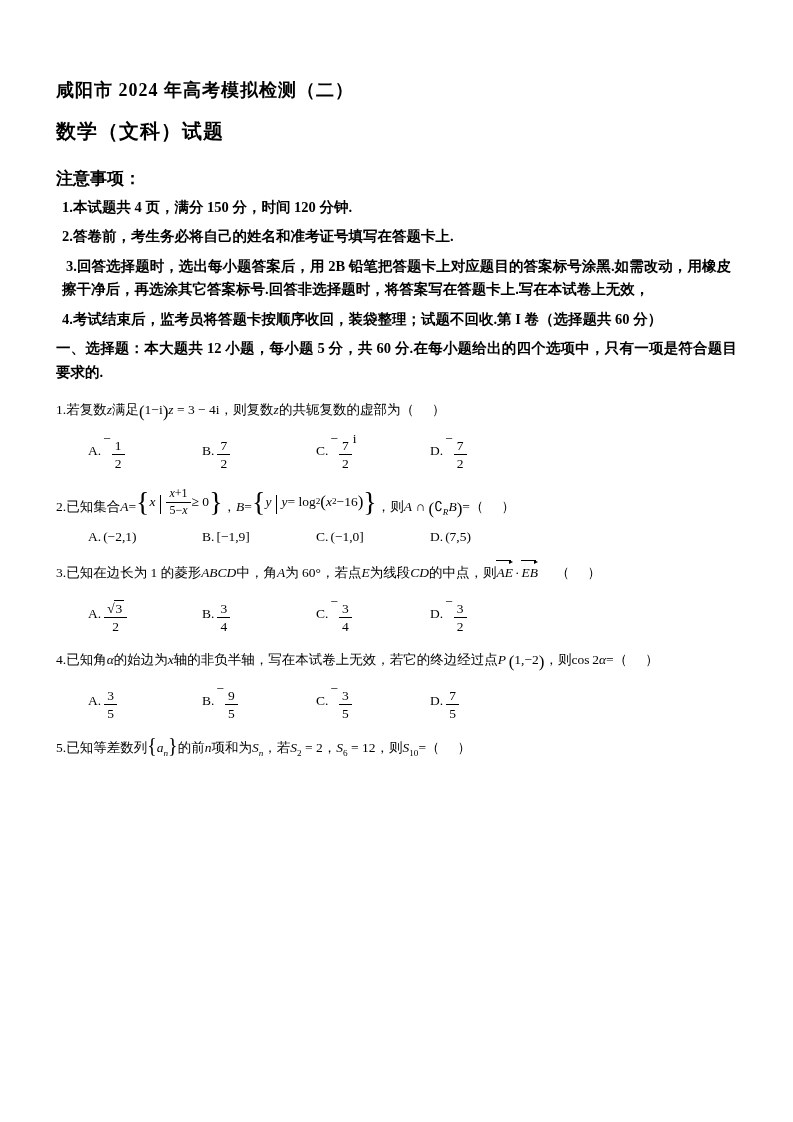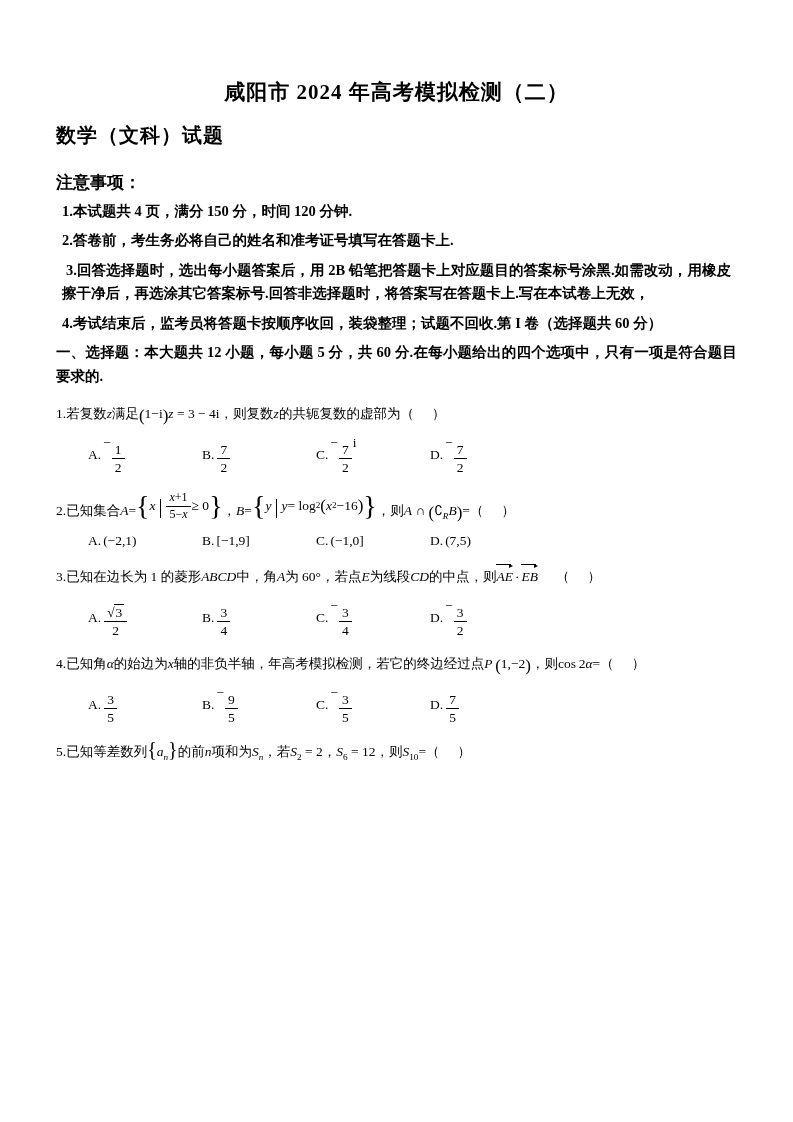--- a/index.html
+++ b/index.html
@@ -15,23 +15,22 @@
     overflow: hidden;
   }
   .page {
     position: relative;
     width: 793px;
     height: 1122px;
     box-sizing: border-box;
     padding: 78px 56px 0 56px;
   }
   .title {
-    text-align: center;
-    font-weight: bold;
-    font-size: 21px;
+    font-weight: bold;
+    font-size: 18px;
     letter-spacing: 1px;
     margin: 0 0 16px 0;
   }
   .subtitle {
     text-align: left;
     font-weight: bold;
     font-size: 20px;
     letter-spacing: 1px;
     margin: 0 0 22px 0;
   }
@@ -271,21 +270,21 @@
           <span>−<span class="frac">
               <span class="num">3</span>
               <span class="den">2</span>
             </span></span>
         </div>
     </div>
   </div>
 
   <div class="q-block">
     <div class="q-stem">
-      <span>4.</span><span>已知角</span><span class="mi">α</span><span>的始边为</span><span class="mi">x</span><span>轴的非负半轴，年高考模拟检测，若它的终边经过点</span><span><span class="mi">P</span> <span class="paren-tall">(</span>1,−2<span class="paren-tall">)</span></span><span>，则</span><span>cos 2<span class="mi">α</span></span><span>=（</span><span class="gap-ans"></span><span>）</span>
+      <span>4.</span><span>已知角</span><span class="mi">α</span><span>的始边为</span><span class="mi">x</span><span>轴的非负半轴，写在本试卷上无效，若它的终边经过点</span><span><span class="mi">P</span> <span class="paren-tall">(</span>1,−2<span class="paren-tall">)</span></span><span>，则</span><span>cos 2<span class="mi">α</span></span><span>=（</span><span class="gap-ans"></span><span>）</span>
     </div>
     <div class="opts">
       <div class="opt w150">
           <span class="lab">A.</span>
           <span><span class="frac">
               <span class="num">3</span>
               <span class="den">5</span>
             </span></span>
         </div>
       <div class="opt w150">

